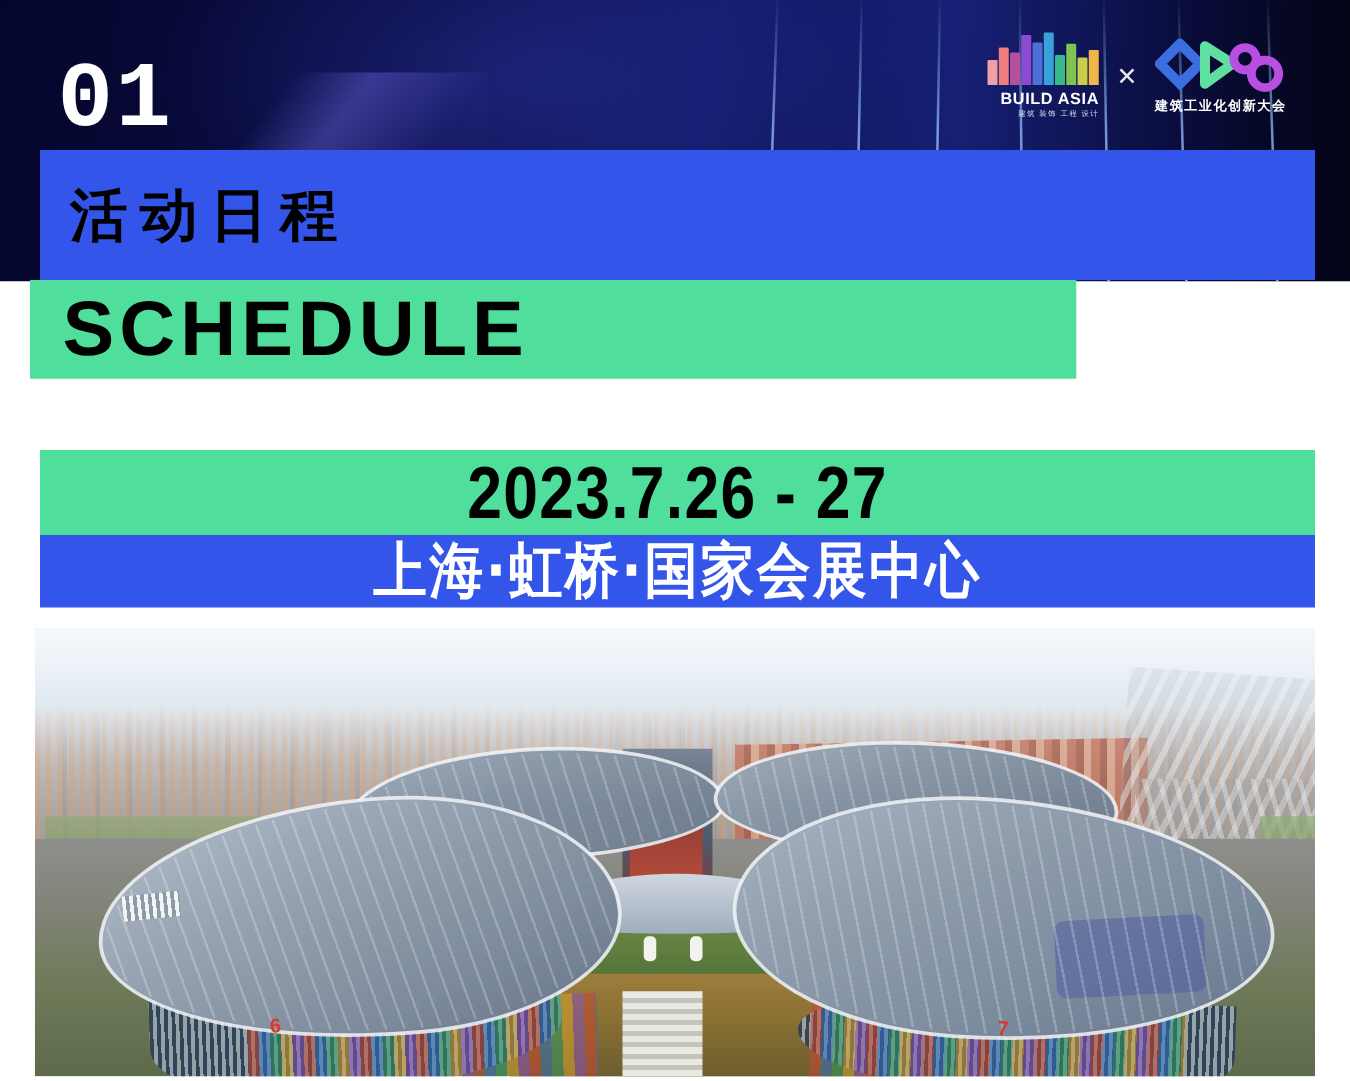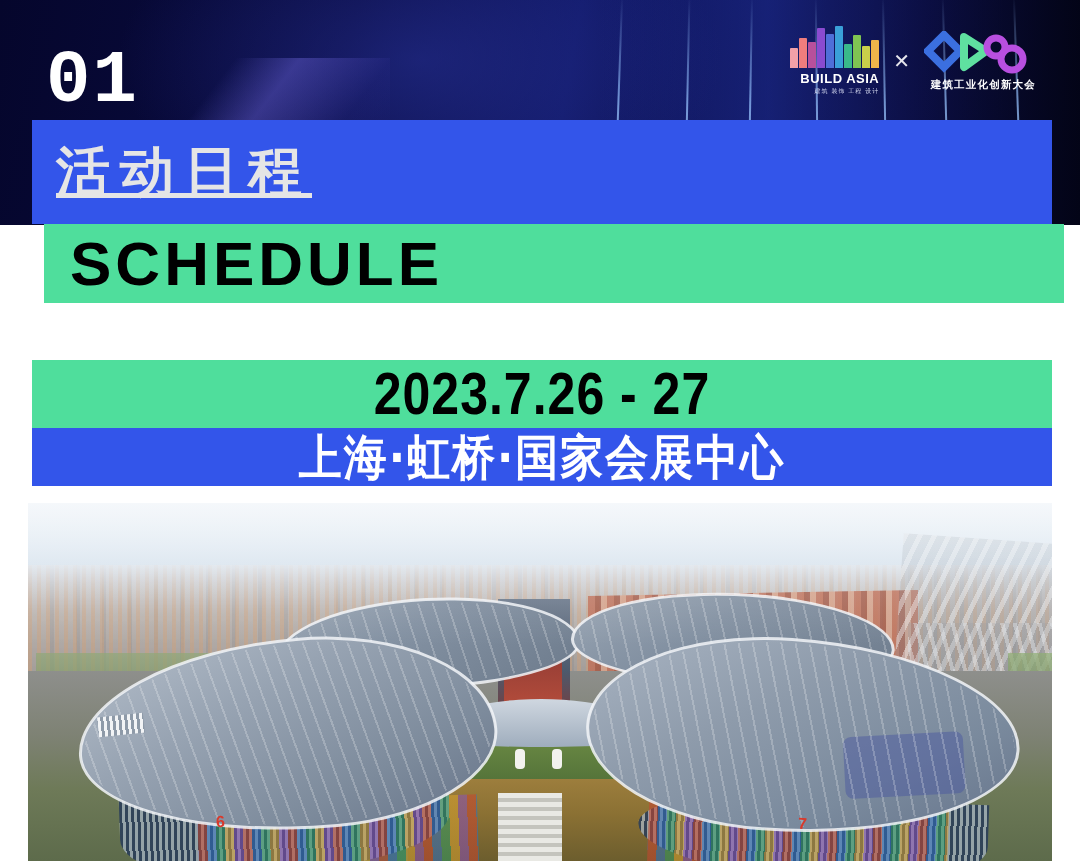--- a/index.html
+++ b/index.html
@@ -57,40 +57,39 @@
   .skyline span{ display:block; width:8px; border-radius:1px 1px 0 0; }
   .logo-build-name{
     font-size:13px; font-weight:700; color:#fff; letter-spacing:.5px; margin-top:3px;
     font-family:"Liberation Sans","DejaVu Sans",sans-serif; white-space:nowrap;
   }
   .logo-build-sub{
     font-size:6px; color:#d4d8ef; letter-spacing:1px; margin-top:1px; white-space:nowrap;
     font-family:"DejaVu Sans",sans-serif;
   }
   .xsep{ color:#ffffff; font-size:20px; opacity:.9; font-weight:300; }
-  .logo-conf{ width:118px; display:flex; flex-direction:column; align-items:flex-end; }
+  .logo-conf{ width:118px; display:flex; flex-direction:column; align-items:flex-start; }
   .conf-marks{ position:relative; width:112px; height:44px; }
   .conf-name{
     font-size:10.5px; font-weight:700; color:#ffffff; letter-spacing:1.2px; margin-top:3px; white-space:nowrap;
     font-family:"DejaVu Sans",sans-serif;
   }
 
   
   .bar{ position:absolute; display:flex; align-items:center; }
   .bar-blue-title{
     left:32px; top:120px; width:1020px; height:104px;
     background:#3355ea; padding-left:24px;
   }
   .bar-blue-title .txt{
-    color:#e5e5e5; font-size:54px; font-weight:700; letter-spacing:10px; line-height:1;
+    color:#000000; font-size:46px; font-weight:700; letter-spacing:10px; line-height:1;
     font-family:"DejaVu Sans",sans-serif;
-    text-decoration:underline;
   }
   .bar-green-sched{
-    left:44px; top:224px; width:1020px; height:79px;
+    left:24px; top:224px; width:837px; height:79px;
     background:#4fde9c; padding-left:26px;
   }
   .bar-green-sched .txt{
     color:#000000; font-size:62px; font-weight:700; letter-spacing:4px; line-height:1;
     font-family:"Liberation Sans","DejaVu Sans",sans-serif;
   }
   .bar-green-date{
     left:32px; top:360px; width:1020px; height:68px;
     background:#4fde9c; justify-content:center;
   }

